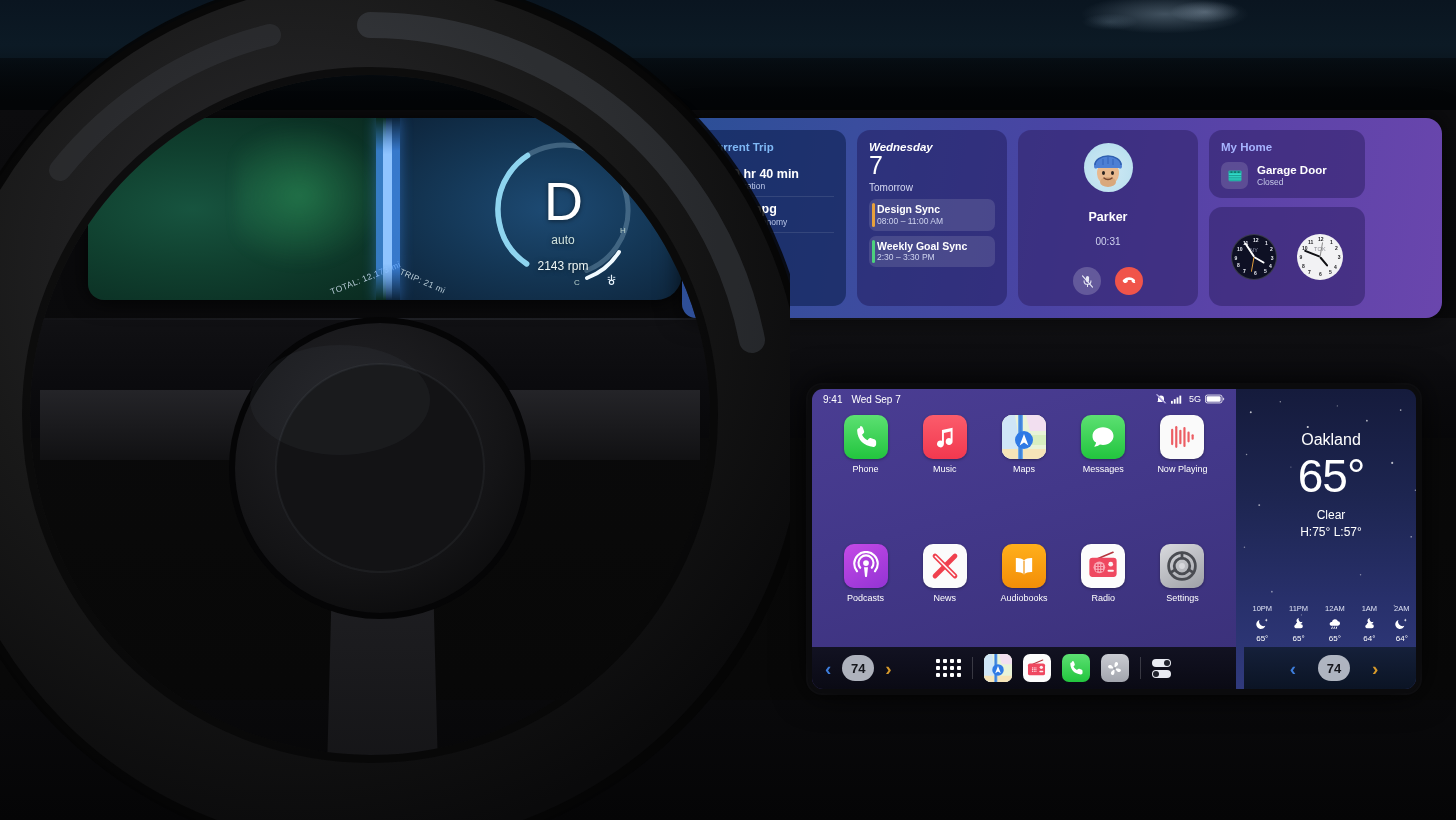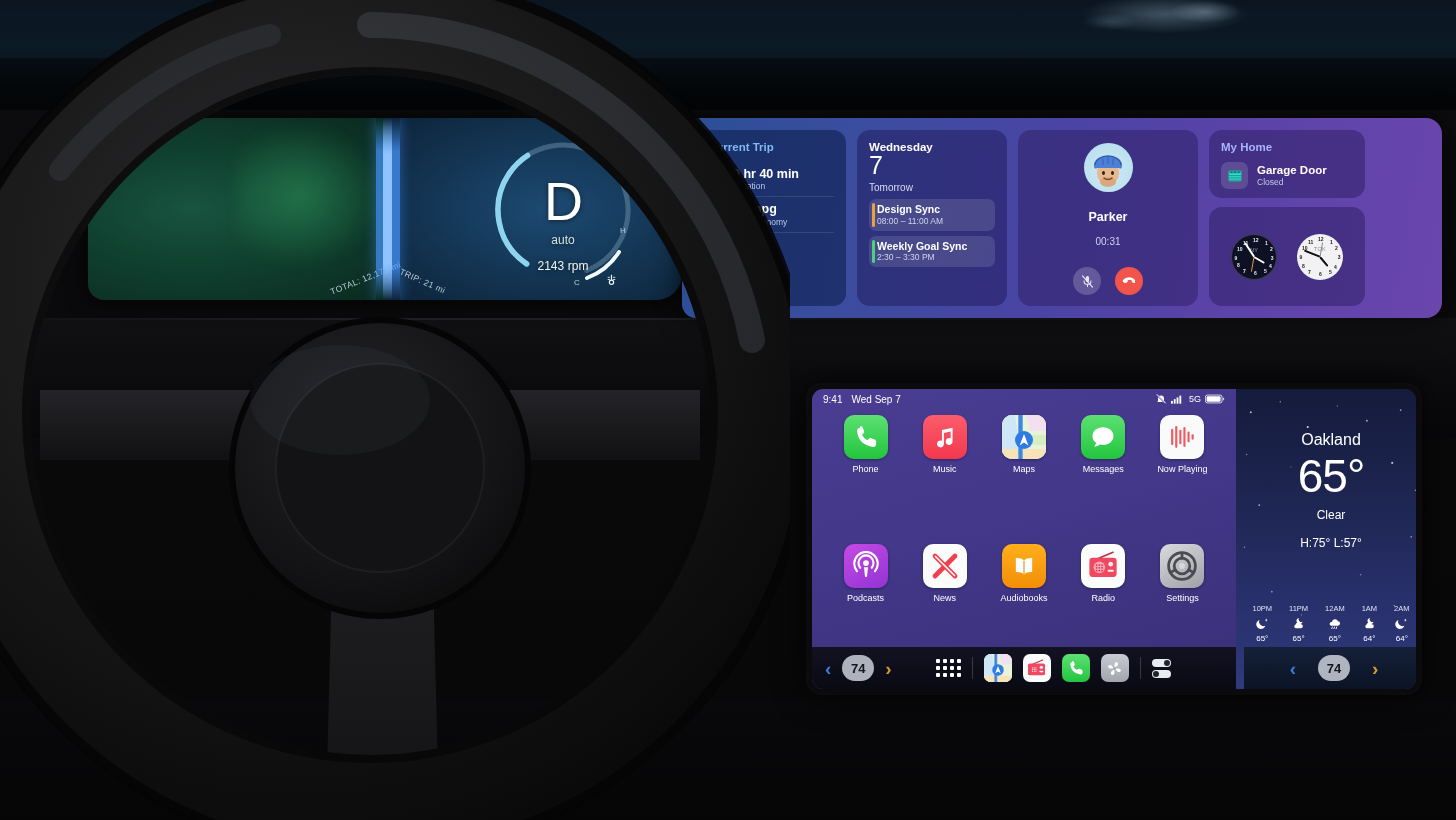--- a/index.html
+++ b/index.html
@@ -110,21 +110,21 @@
   .w-clocks { flex:1; background: rgba(48,32,102,.55); display:flex; align-items:center; justify-content:space-around; }
 
   .wc-title{ font-size: 11.5px; font-weight:700; color:#7fb8f5; margin-bottom: 9px; }
   .wc-title.purple{ color:#a7b4ff; }
   .trip-row{ display:flex; align-items:center; gap:8px; padding: 5px 0; }
   .trip-row + .trip-row{ border-top: 1px solid rgba(255,255,255,.10); }
   .trip-ico{ width:17px; height:17px; flex:0 0 17px; color:#fff; }
   .trip-val{ font-size: 12.5px; font-weight:700; color:#fff; line-height:1.15; }
   .trip-sub{ font-size: 8.5px; color:#b9c6e8; }
 
-  .cal-day{ font-size:11.5px; font-weight:700; color:#fff; }
+  .cal-day{ font-size:11.5px; font-weight:700; color:#fff;font-style:italic; }
   .cal-num{ font-size: 25px; font-weight:400; color:#fff; line-height:1.05; margin-top:-1px;}
   .cal-tom{ font-size: 10px; color:#d6d9f2; margin: 4px 0 6px; }
   .cal-ev{ background: rgba(255,255,255,.12); border-radius:7px; padding:4px 6px 5px 8px; position:relative; margin-bottom:5px; }
   .cal-ev .bar{ position:absolute; left:3px; top:4px; bottom:4px; width:3px; border-radius:2px; }
   .cal-ev-t{ font-size:10.5px; font-weight:700; color:#fff; line-height:1.2; }
   .cal-ev-s{ font-size:8.5px; color:#cfd4ef; }
 
   .avatar{
     width: 49px; height:49px; border-radius:50%;
     background: radial-gradient(circle at 50% 58%, #cfe9f4 0%, #bfe2f0 60%, #aedaee 100%);
@@ -197,21 +197,21 @@
 
   .cp-weather{
     position:relative; width: 190px; height:100%;
     background: linear-gradient(180deg, #151b3c 0%, #1d2550 35%, #28306b 70%, #303a7d 100%);
     color:#fff; display:flex; flex-direction:column; align-items:center;
   }
   .stars{ position:absolute; inset:0; }
   .city{ font-size: 16px; font-weight:400; margin-top: 42px; position:relative; }
   .temp-big{ font-size: 46px; font-weight:200; line-height:1; margin-top: 4px; position:relative; letter-spacing:-1px;}
   .cond{ font-size: 12px; margin-top: 9px; position:relative; }
-  .hilo{ font-size: 12px; margin-top: 14px; position:relative; }
+  .hilo{ font-size: 12px; margin-top: 3px; position:relative; }
   .hourly{
     position:absolute; left:0; right:0; bottom: 46px;
     display:flex; justify-content:space-around; padding: 0 8px;
   }
   .hr{ display:flex; flex-direction:column; align-items:center; gap:3px; }
   .hr-t{ font-size: 7.5px; color:#dfe3f5; }
   .hr-v{ font-size: 8px; color:#fff; }
 
   
   .cp-dock{

